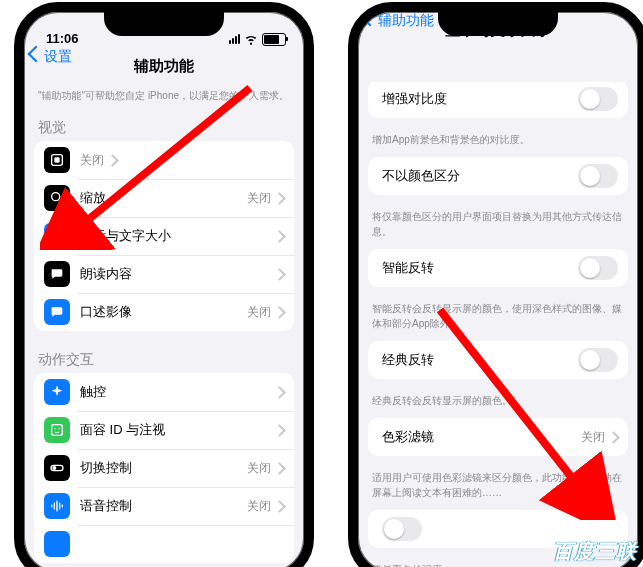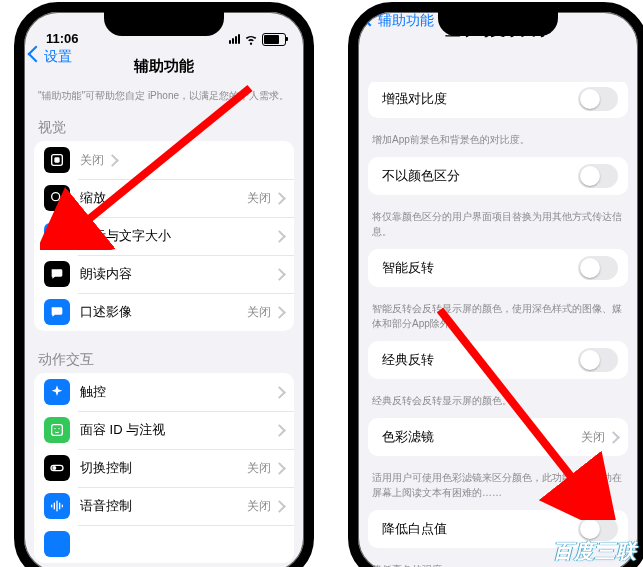--- a/index.html
+++ b/index.html
@@ -246,21 +246,20 @@
               <div class="row noicon">
           <span class="label">色彩滤镜</span>
           <span class="value">关闭</span>
           <span class="chevron"></span>
         </div>
             </div>
         <div class="note" style="padding-top:0">适用用户可使用色彩滤镜来区分颜色，此功能还可帮助在屏幕上阅读文本有困难的……</div>
 
         <div class="group">
               <div class="row noicon">
-          <span class="label">降低白点值</span>
           <span class="toggle">
                   <i></i>
                 </span>
         </div>
             </div>
         <div class="note" style="padding-top:0">降低亮色的强度。</div>
 
         </div>
       </div>
     </div>

